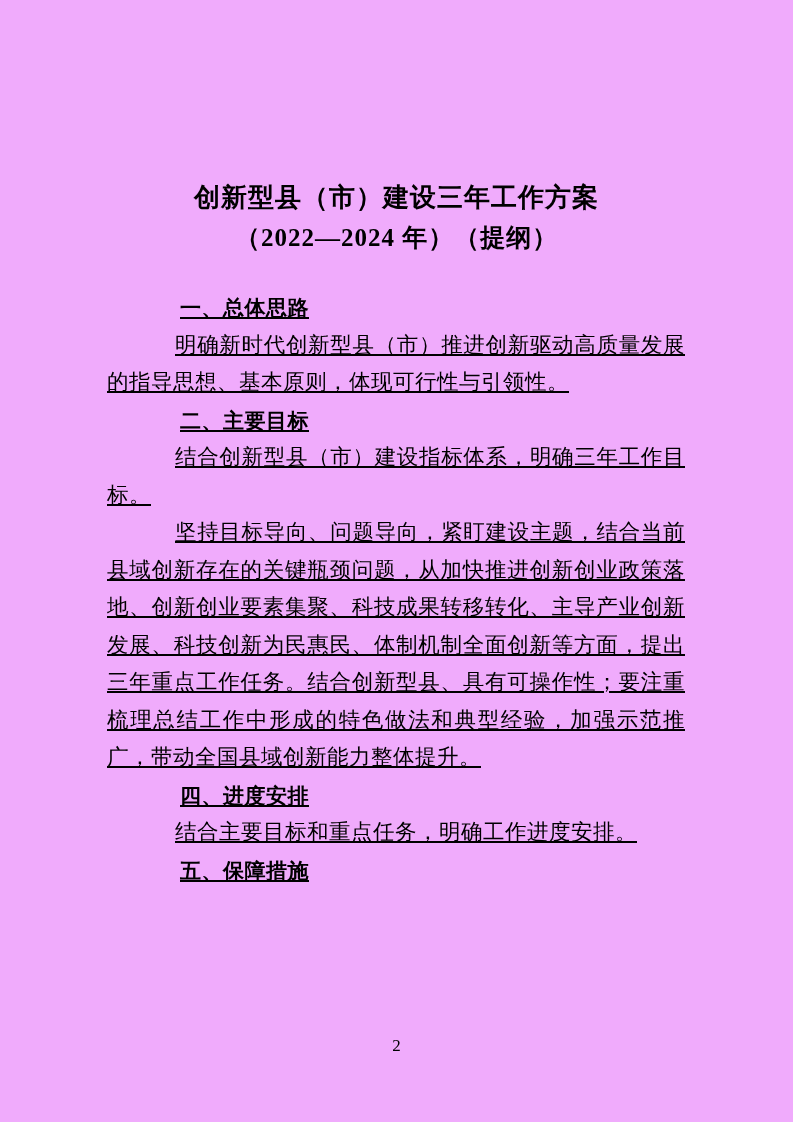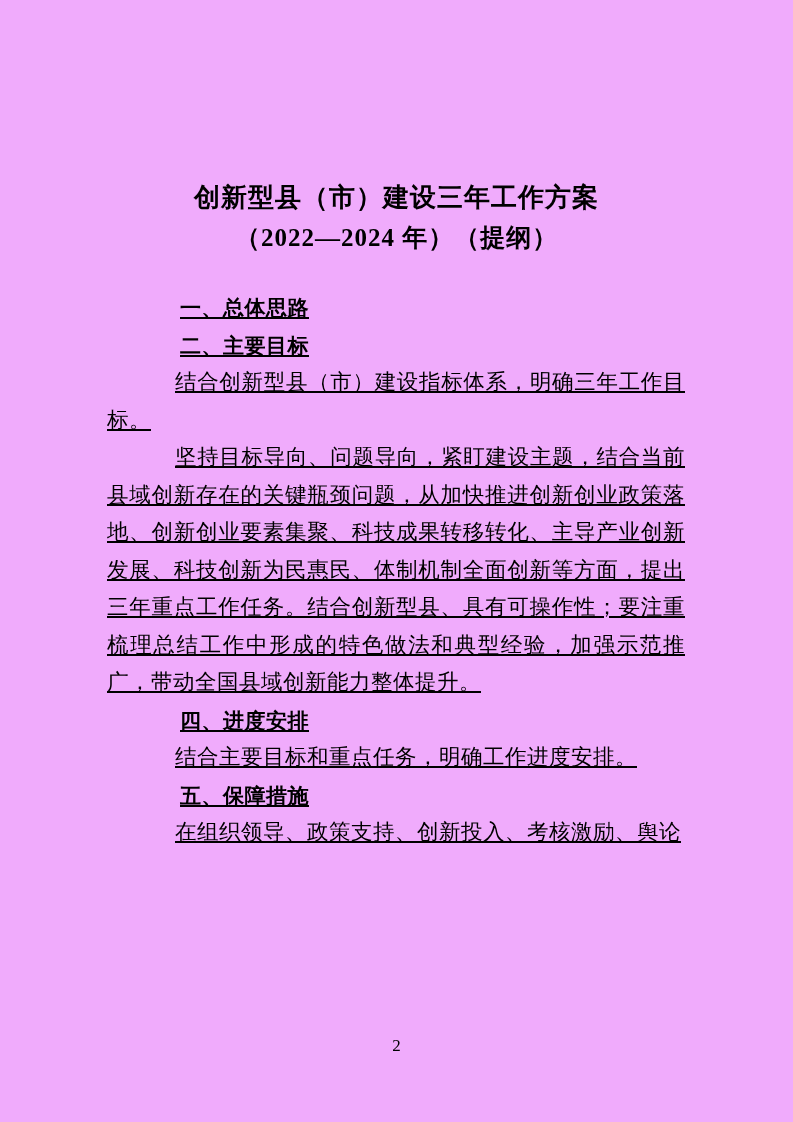--- a/index.html
+++ b/index.html
@@ -72,29 +72,29 @@
 <div class="page">
 
   <div class="title-block">
     <div class="title-line-1">创新型县（市）建设三年工作方案</div>
     <div class="title-line-2">（2022—2024 年）（提纲）</div>
   </div>
 
   <div class="body-block">
 
     <div class="section-heading">一、总体思路</div>
+    <div class="section-paragraph">明确新时代创新型县（市）推进创新驱动高质量发展的指导思想、基本原则，体现可行性与引领性。</div>
 
     <div class="section-heading">二、主要目标</div>
     <div class="section-paragraph">结合创新型县（市）建设指标体系，明确三年工作目标。</div>
 
     <div class="section-paragraph">坚持目标导向、问题导向，紧盯建设主题，结合当前县域创新存在的关键瓶颈问题，从加快推进创新创业政策落地、创新创业要素集聚、科技成果转移转化、主导产业创新发展、科技创新为民惠民、体制机制全面创新等方面，提出三年重点工作任务。结合创新型县、具有可操作性；要注重梳理总结工作中形成的特色做法和典型经验，加强示范推广，带动全国县域创新能力整体提升。</div>
 
     <div class="section-heading">四、进度安排</div>
     <div class="section-paragraph">结合主要目标和重点任务，明确工作进度安排。</div>
 
     <div class="section-heading">五、保障措施</div>
-    <div class="section-paragraph">在组织领导、政策支持、创新投入、考核激励、舆论</div>
 
   </div>
 
   <div class="footer">2</div>
 
 </div>
 
 </body></html>

